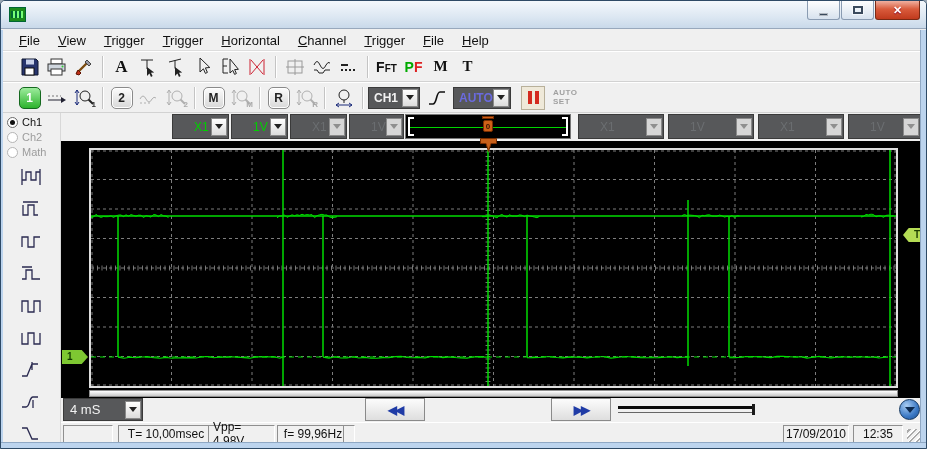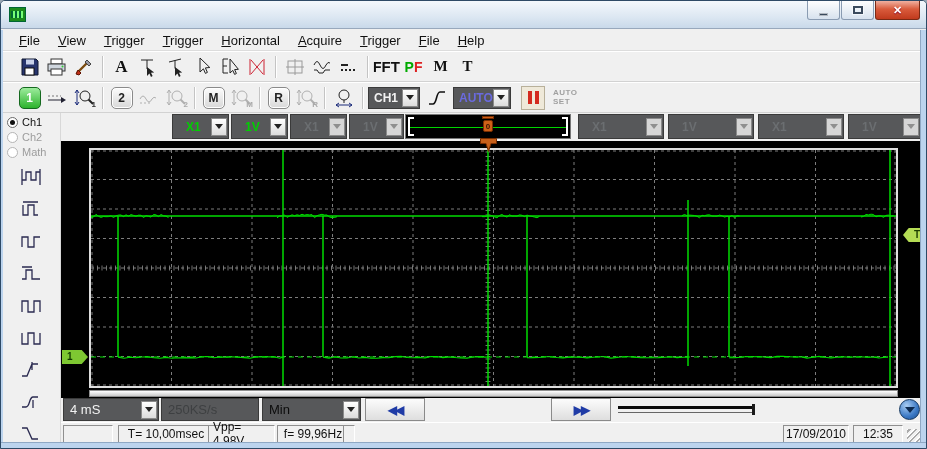--- a/index.html
+++ b/index.html
@@ -31,21 +31,21 @@
   .menu-item::first-letter { text-decoration:underline; }
 
   
   .toolbar { position:absolute; left:1px; width:calc(100% - 2px); height:31px; background:#f0f0f0;
     border-top:1px solid #fff; border-bottom:1px solid #d2d2d2; display:flex; align-items:center; padding-left:14px; }
   .toolbar1 { top:50px; } .toolbar2 { top:81px; }
   .tb-btn { width:27px; height:26px; display:flex; align-items:center; justify-content:center;
     background:transparent; border:none; position:relative; }
   .sep { width:1px; height:22px; background:#c4c4c4; box-shadow:1px 0 0 #fff; margin:0 5px; }
   .lt { font-weight:bold; color:#111; font-size:15px; font-family:"Liberation Serif", serif; }
-  .fft-label { font-size:15px; font-weight:bold; color:#111; }
+  .fft-label { font-size:10px; font-weight:bold; color:#111; }
   .fft-label::first-letter { font-size:14px; }
   .pf-p { color:#0a0; font-weight:bold; font-size:14px; } .pf-f { color:#d22; font-weight:bold; font-size:14px; }
   .chan-btn { width:22px; height:22px; border-radius:5px; display:flex; align-items:center; justify-content:center;
     font-size:12px; font-weight:bold; }
   .chan-on { background:linear-gradient(#9dec9d,#2db32d); border:1px solid #15691f; color:#fff; }
   .chan-off { background:linear-gradient(#fcfcfc,#d8d8d8); border:1px solid #8a8a8a; color:#222;
     box-shadow:inset 0 0 0 1px #fff; }
   .zoom-lbl { position:absolute; right:1px; bottom:2px; font-size:8px; font-weight:bold; color:#333; }
   .dim .zoom-lbl { color:#aaa; }
   .dd-small { height:22px; background:#57585a; border:1px solid #3a3a3a; display:flex; align-items:center; position:relative; }
@@ -57,21 +57,21 @@
   .dd-arrow.gray { background:#d6d6d6; } .dd-arrow.gray::after { border-top-color:#8f8f8f; }
   .pause-btn { width:24px; height:24px; background:#efe9d9; border:1px solid #b8b09a; display:flex;
     gap:3px; align-items:center; justify-content:center; }
   .pause-bar { width:4px; height:13px; background:#d42a1e; }
   .autoset { font-size:8px; font-weight:bold; color:#a0a0a0; white-space:pre-line; line-height:1.1; margin-left:8px; letter-spacing:.5px; }
 
   
   .dd-row { position:absolute; left:0; top:112px; width:100%; height:28px; background:#f0f0f0; }
   .dd { position:absolute; top:1px; height:25px; background:#57585a; border:1px solid #3a3a3a;
     display:flex; align-items:center; }
-  .dd .lbl { flex:1; padding-left:5px; font-size:12px; font-weight:bold;margin-left:8px; }
+  .dd .lbl { flex:1; padding-left:21px; font-size:12px; font-weight:normal; }
   .dd.on .lbl { color:#00cf00; } .dd.off .lbl { color:#6b6e71; }
   .preview { position:absolute; left:404px; top:1px; width:166px; height:25px; background:#000;
     border:1px solid #777; }
   .pv-line { position:absolute; left:3px; right:3px; top:12px; height:1px; background:#00d400; }
   .pv-bracket { position:absolute; top:2px; bottom:2px; width:6px; border:2px solid #fff; }
   .pv-bl { left:2px; border-right:none; } .pv-br { right:2px; border-left:none; }
   .pv-pin { position:absolute; left:50%; top:1px; transform:translateX(-50%); width:14px; text-align:center; }
   .pv-pin-bar { width:12px; height:3px; background:#d06018; border:1px solid #7a2e00; margin:0 auto; }
   .pv-pin-badge { width:10px; height:12px; margin:1px auto 0; background:#d06018; border:1px solid #7a2e00;
     border-radius:2px; font-size:8px; font-weight:bold; color:#3a1400; line-height:12px; }
@@ -146,21 +146,21 @@
       <div class="winbtn close">✕</div>
     </div>
   </div>
 
   <div class="menubar" id="menubar">
       <div class="menu-item">File</div>
       <div class="menu-item">View</div>
       <div class="menu-item">Trigger</div>
       <div class="menu-item">Trigger</div>
       <div class="menu-item">Horizontal</div>
-      <div class="menu-item">Acquire</div>
+      <div class="menu-item">Channel</div>
       <div class="menu-item">Trigger</div>
       <div class="menu-item">File</div>
       <div class="menu-item">Help</div>
     </div>
 
   <div class="toolbar toolbar1">
     <div class="tb-btn">
       <svg class="ic" width="20" height="20" viewBox="0 0 20 20">
           <path d="M2 2h14l2 2v14H2z" fill="#27356e" stroke="#101830"></path>
           <rect x="5" y="11" width="9" height="7" fill="#fff" stroke="#111"></rect>
@@ -706,29 +706,22 @@
     <div class="marker marker-trig">T</div>
     <div class="marker-hpos">
       <svg width="17" height="14" viewBox="0 0 17 14">
         <path d="M0.5 0.5 h16 v5 h-5.5 l-2.5 8 -2.5 -8 h-5.5 z" fill="#c65f1a" stroke="#7a2e00"></path>
       </svg>
     </div>
     <div class="scroll-strip"></div>
   </div>
 
   <div class="bottom-bar">
-    <div class="bb-panel" style="left:0;width:96px">
+    <div class="bb-panel" style="left:0;width:80px">
       <span class="txt" style="color:#f2f2f2">4 mS</span>
-      <div class="dd-arrow"></div>
-    </div>
-    <div class="bb-panel" style="left:98px;width:98px">
-      <span class="txt" style="color:#3e4042">250KS/s</span>
-    </div>
-    <div class="bb-panel" style="left:199px;width:99px">
-      <span class="txt" style="color:#0c0c0c">Min</span>
       <div class="dd-arrow"></div>
     </div>
     <div class="bb-btn" style="left:302px;width:60px">◀◀</div>
     <div class="bb-btn" style="left:488px;width:60px">▶▶</div>
     <div class="slider">
       <div class="track-a"></div>
       <div class="track-b"></div>
       <div class="thumb"></div>
     </div>
     <div class="round-btn"></div>

